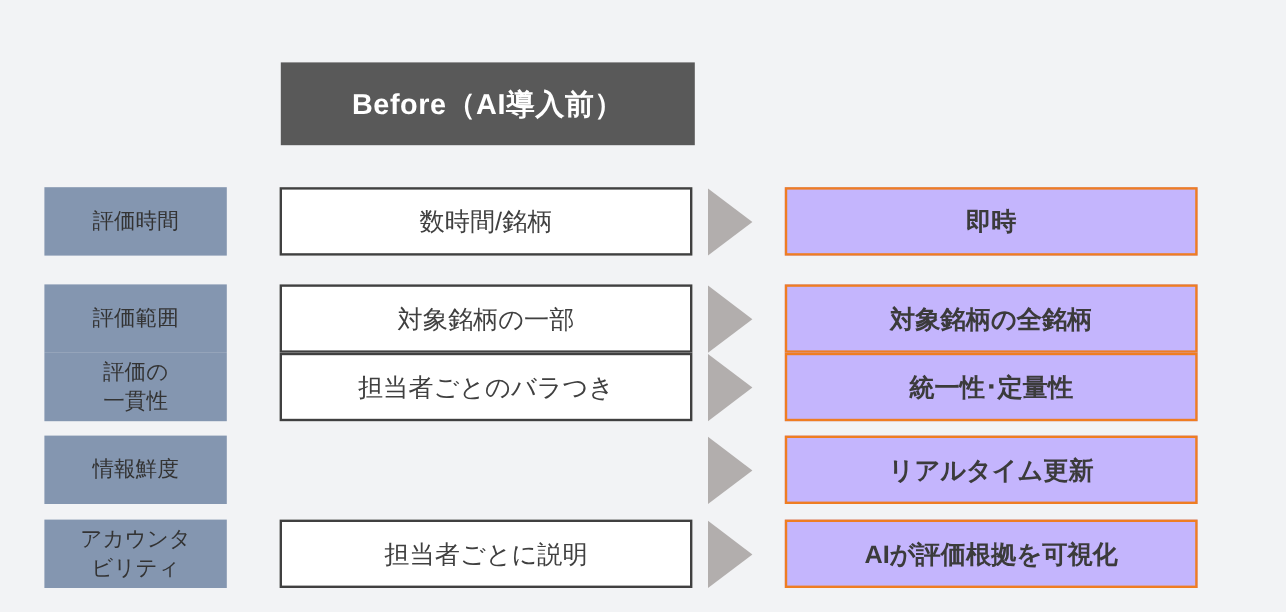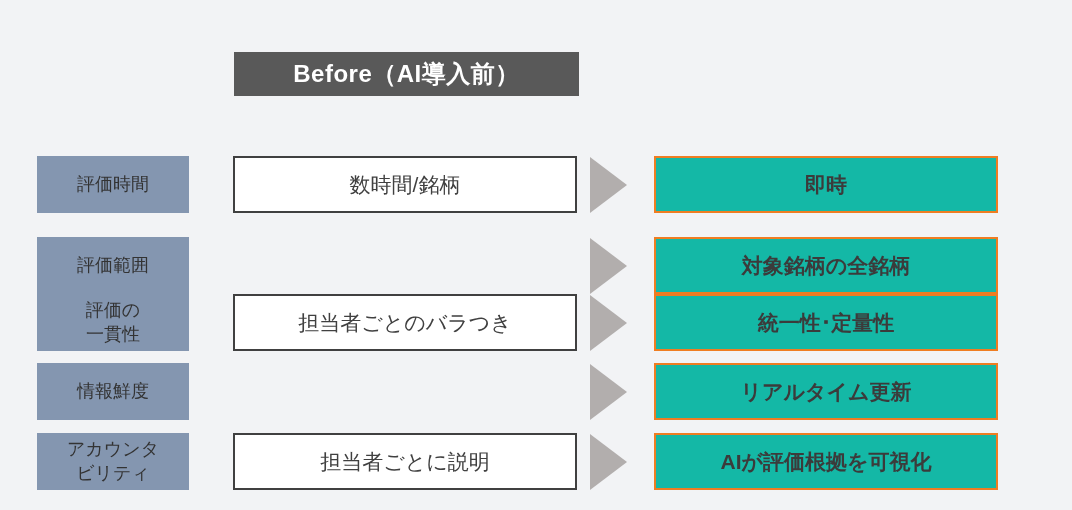--- a/index.html
+++ b/index.html
@@ -11,21 +11,21 @@
     position: relative;
     width: 1072px;
     height: 510px;
     background: #f2f3f5;
     overflow: hidden;
   }
   
   .hdr {
     position: absolute;
     top: 52px;
-    height: 44px;
+    height: 69px;
     display: flex;
     align-items: center;
     justify-content: center;
     color: #ffffff;
     font-size: 24px;
     font-weight: bold;
     letter-spacing: 0.5px;
   }
   .hdr-before {
     left: 234px;
@@ -90,21 +90,21 @@
     height: 0;
     border-top: 28px solid transparent;
     border-bottom: 28px solid transparent;
     border-left: 37px solid #b2aead;
   }
   .after-box {
     position: absolute;
     left: 654px;
     width: 344px;
     height: 100%;
-    background: #14b8a6;
+    background: #c4b5fd;
     border: 2px solid #ef7d22;
     box-sizing: border-box;
     display: flex;
     align-items: center;
     justify-content: center;
     text-align: center;
     font-size: 21px;
     font-weight: bold;
     color: #3b3b3b;
   }
@@ -120,20 +120,21 @@
 
   <div class="row row-0">
     <div class="label-box">評価時間</div>
     <div class="before-box">数時間/銘柄</div>
     <div class="arrow"></div>
     <div class="after-box">即時</div>
   </div>
 
   <div class="row row-1">
     <div class="label-box">評価範囲</div>
+    <div class="before-box">対象銘柄の一部</div>
     <div class="arrow"></div>
     <div class="after-box">対象銘柄の全銘柄</div>
   </div>
 
   <div class="row row-2">
     <div class="label-box">評価の
 一貫性</div>
     <div class="before-box">担当者ごとのバラつき</div>
     <div class="arrow"></div>
     <div class="after-box">統一性･定量性</div>

